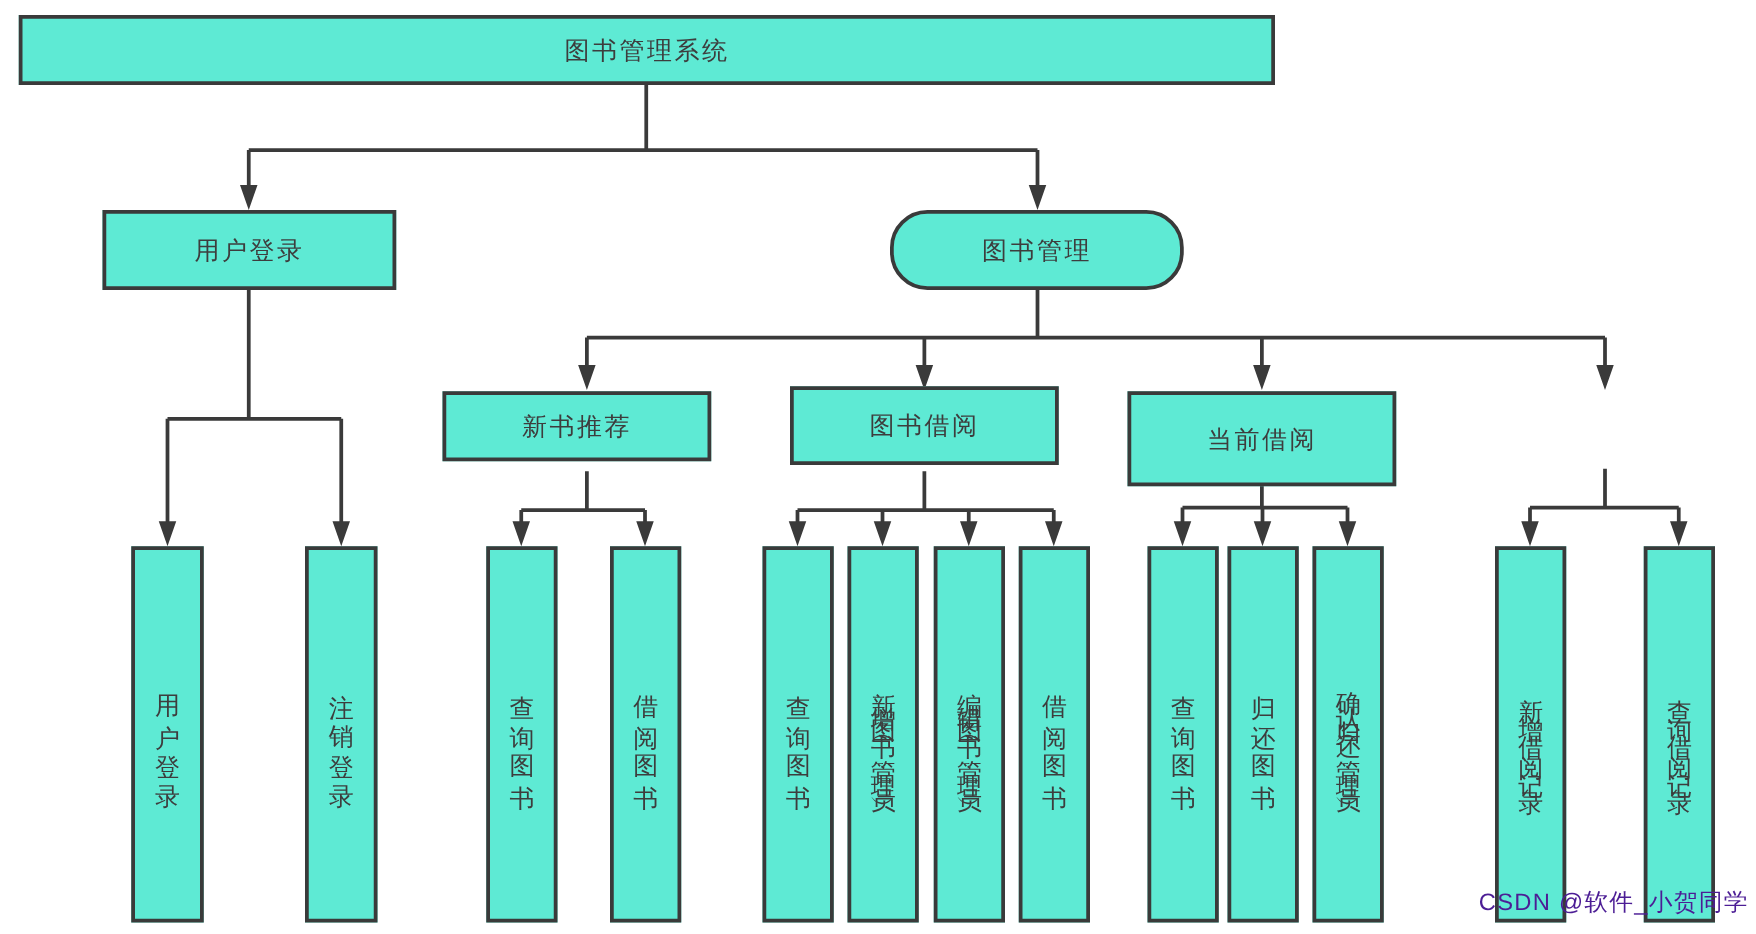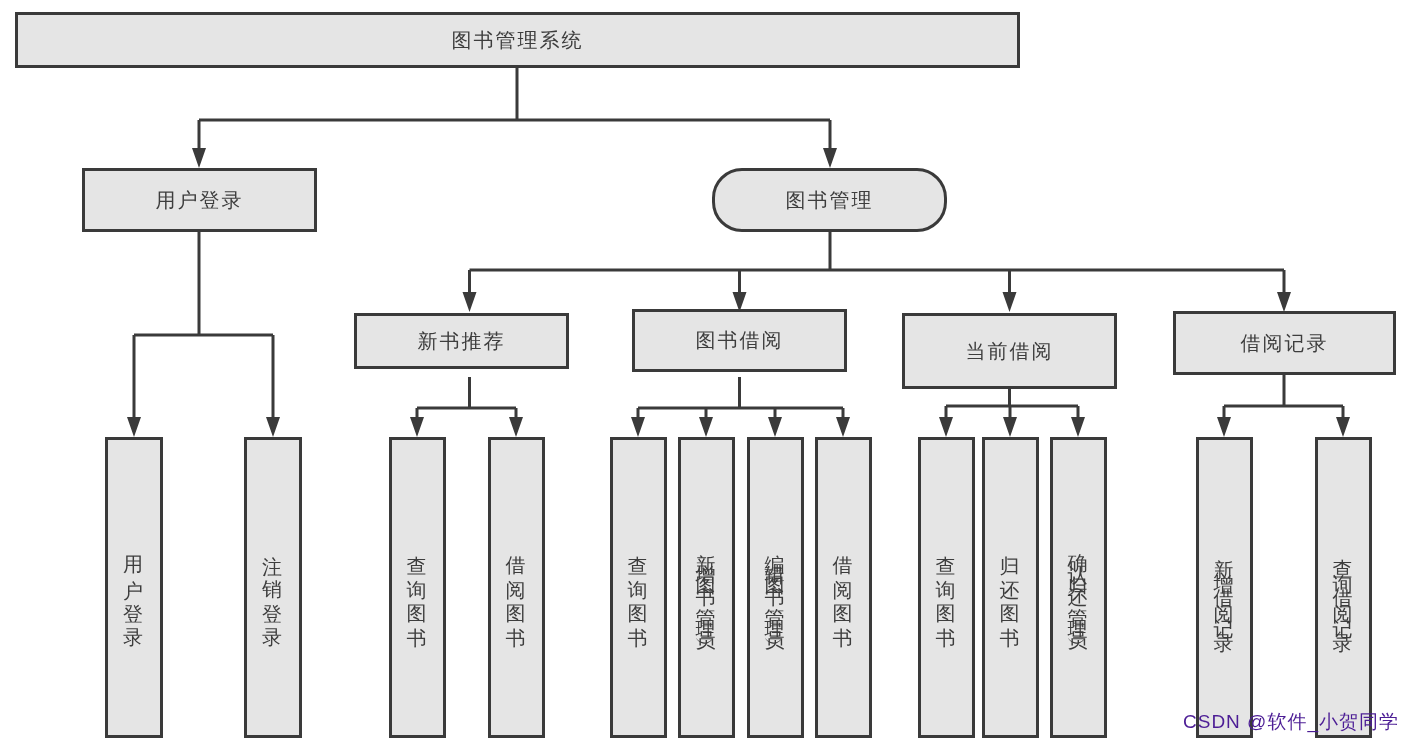--- a/index.html
+++ b/index.html
@@ -9,21 +9,21 @@
     width: 1405px;
     height: 747px;
     background: #ffffff;
     overflow: hidden;
   }
   #wires { position: absolute; left: 0; top: 0; z-index: 1; }
   .node {
     position: absolute;
     box-sizing: border-box;
     border: 3px solid #3a3a3a;
-    background: #e5e5e5;
+    background: #5eead4;
     color: #3d3d3d;
     display: flex;
     align-items: center;
     justify-content: center;
     z-index: 2;
     font-size: 20px;
     letter-spacing: 2px;
     white-space: nowrap;
   }
   .leaf {
@@ -83,21 +83,20 @@
   </svg>
 
   <div class="node" style="left:15px; top:12px; width:1005px; height:56px;">图书管理系统</div>
 
   <div class="node" style="left:82px; top:168px; width:235px; height:64px;">用户登录</div>
   <div class="node" style="left:712px; top:168px; width:235px; height:64px;border-radius:30px;">图书管理</div>
 
   <div class="node" style="left:354px; top:313px; width:215px; height:56px;text-align:center;">新书推荐</div>
   <div class="node" style="left:632px; top:309px; width:215px; height:63px;">图书借阅</div>
   <div class="node" style="left:902px; top:313px; width:215px; height:76px;">当前借阅</div>
-  <div class="node" style="left:1173px; top:311px; width:223px; height:64px;">借阅记录</div>
 
   <div class="node leaf ls-wide" style="left:105px; top:437px; width:58px; height:301px;">用户登录</div>
   <div class="node leaf ls-wide" style="left:244px; top:437px; width:58px; height:301px;">注销登录</div>
 
   <div class="node leaf ls-wide" style="left:389px; top:437px; width:57px; height:301px;">查询图书</div>
   <div class="node leaf ls-wide" style="left:488px; top:437px; width:57px; height:301px;">借阅图书</div>
 
   <div class="node leaf ls-wide" style="left:610px; top:437px; width:57px; height:301px;">查询图书</div>
   <div class="node leaf ls-narrow" style="left:678px; top:437px; width:57px; height:301px;">新增图书（管理员）</div>
   <div class="node leaf ls-narrow" style="left:747px; top:437px; width:57px; height:301px;">编辑图书（管理员）</div>

